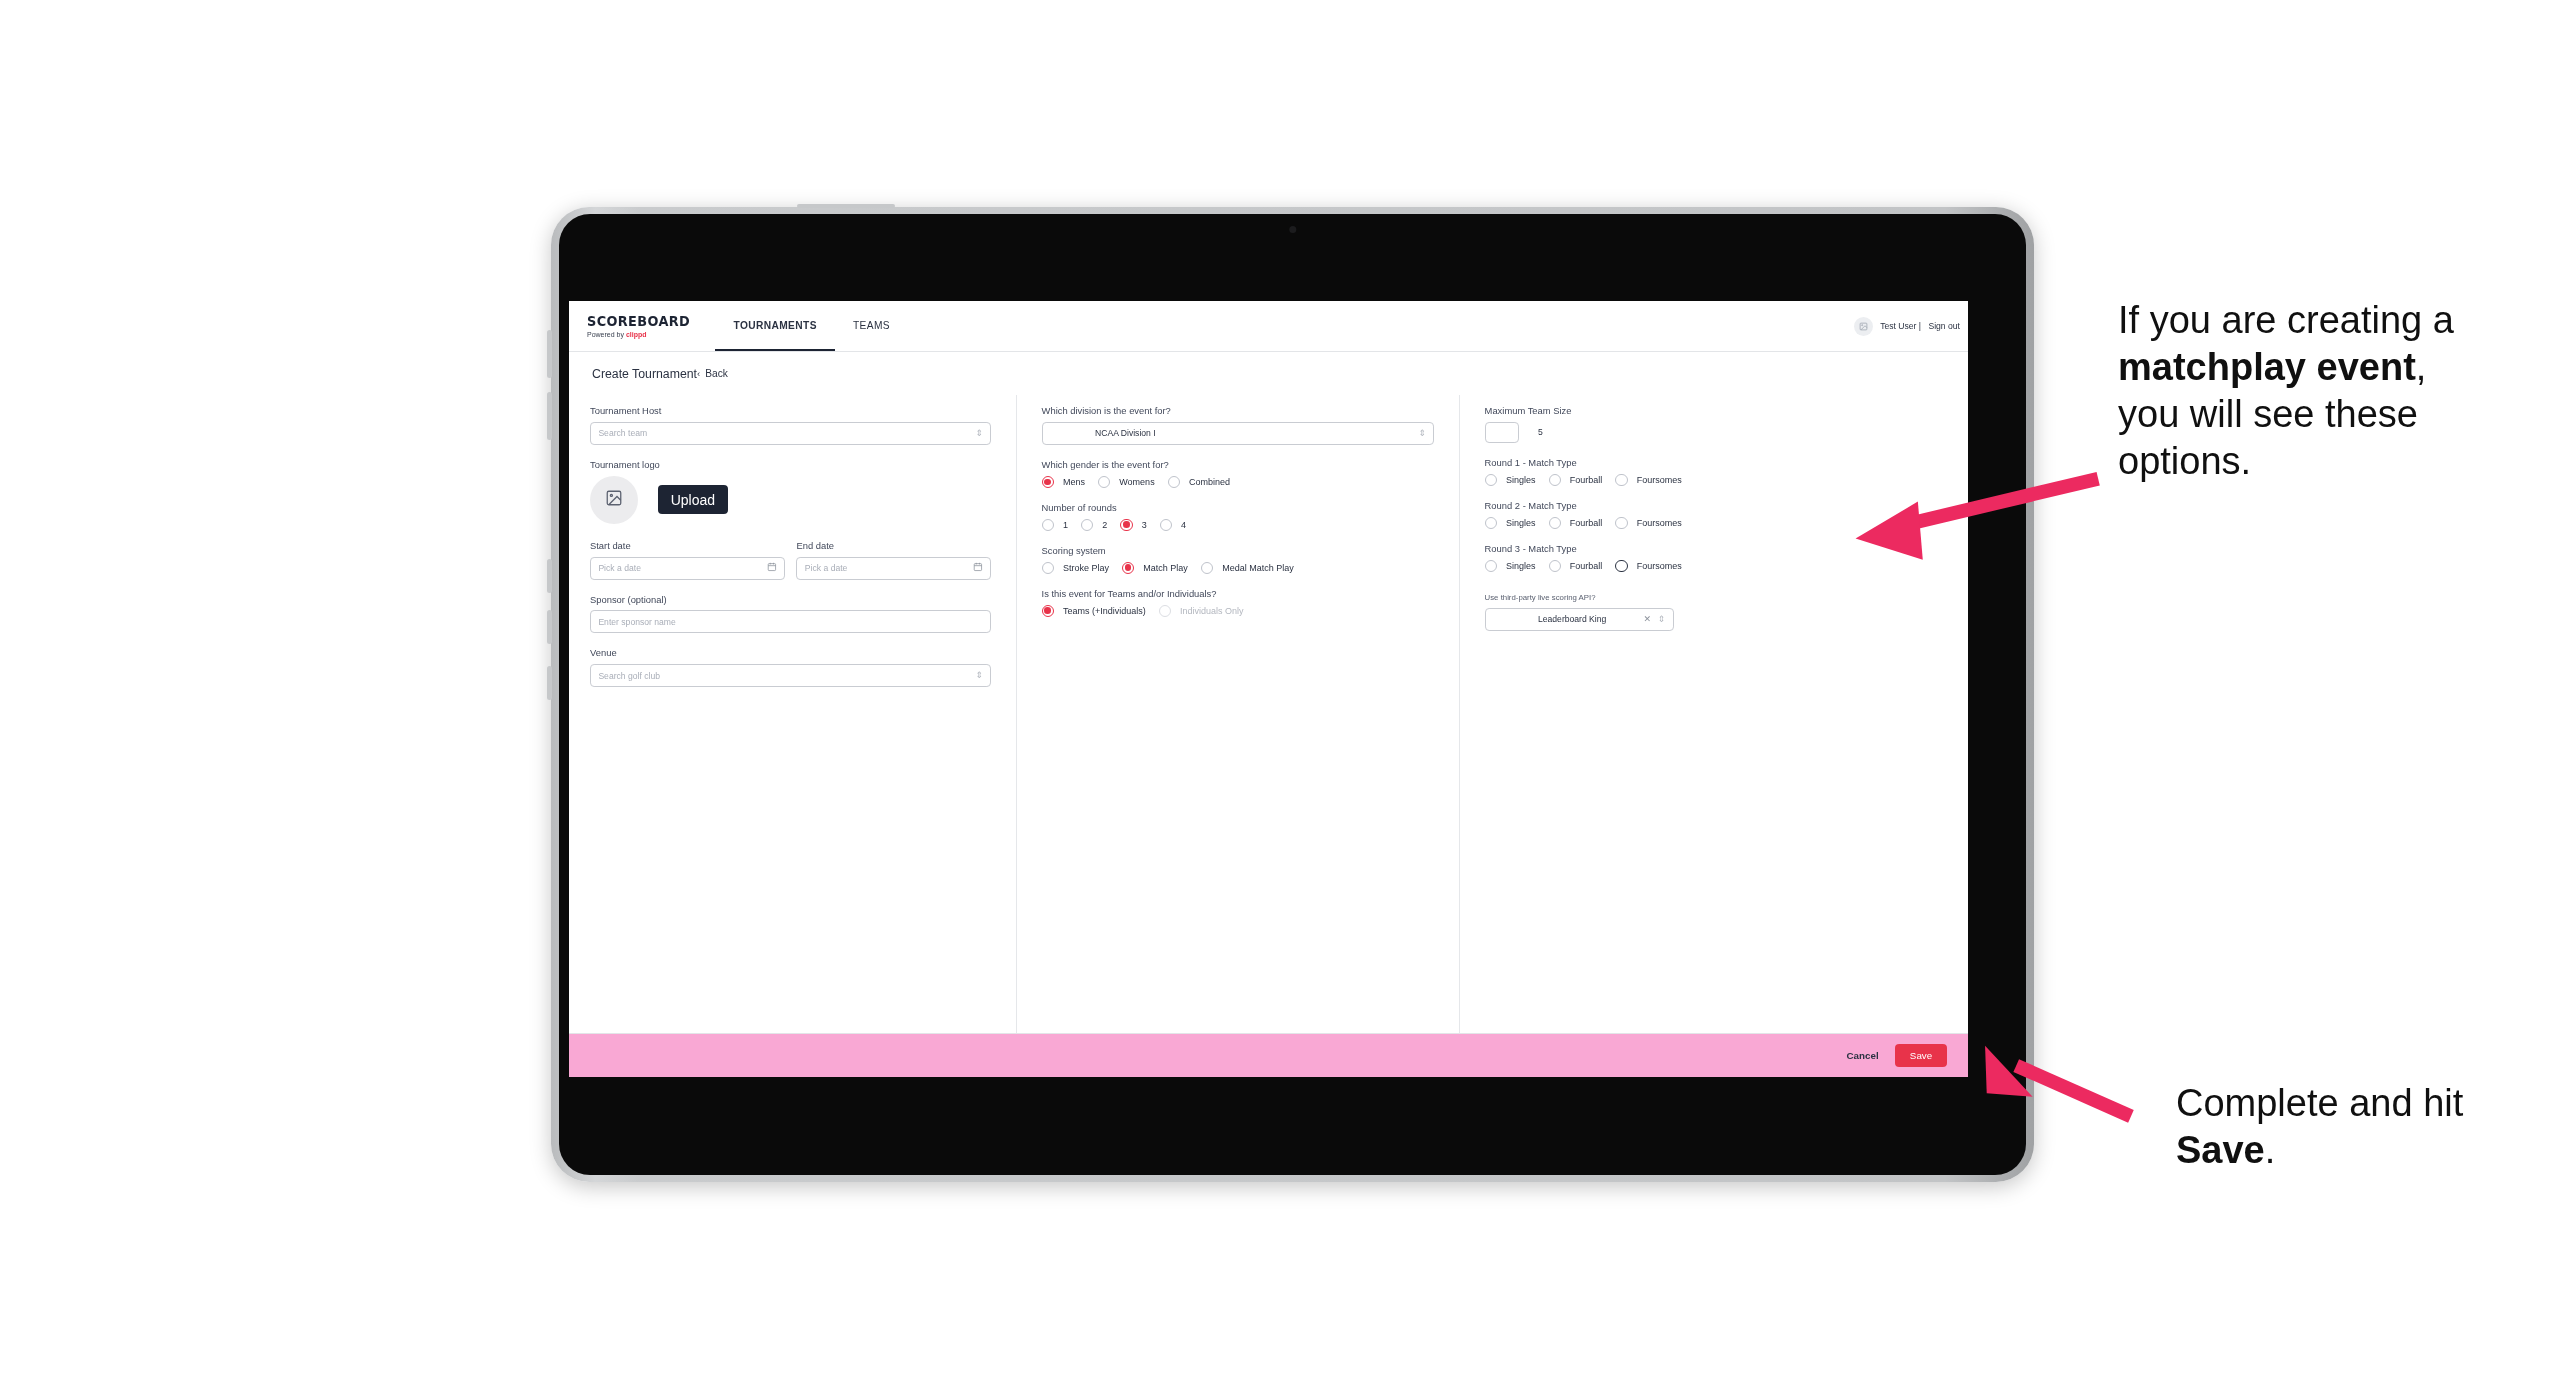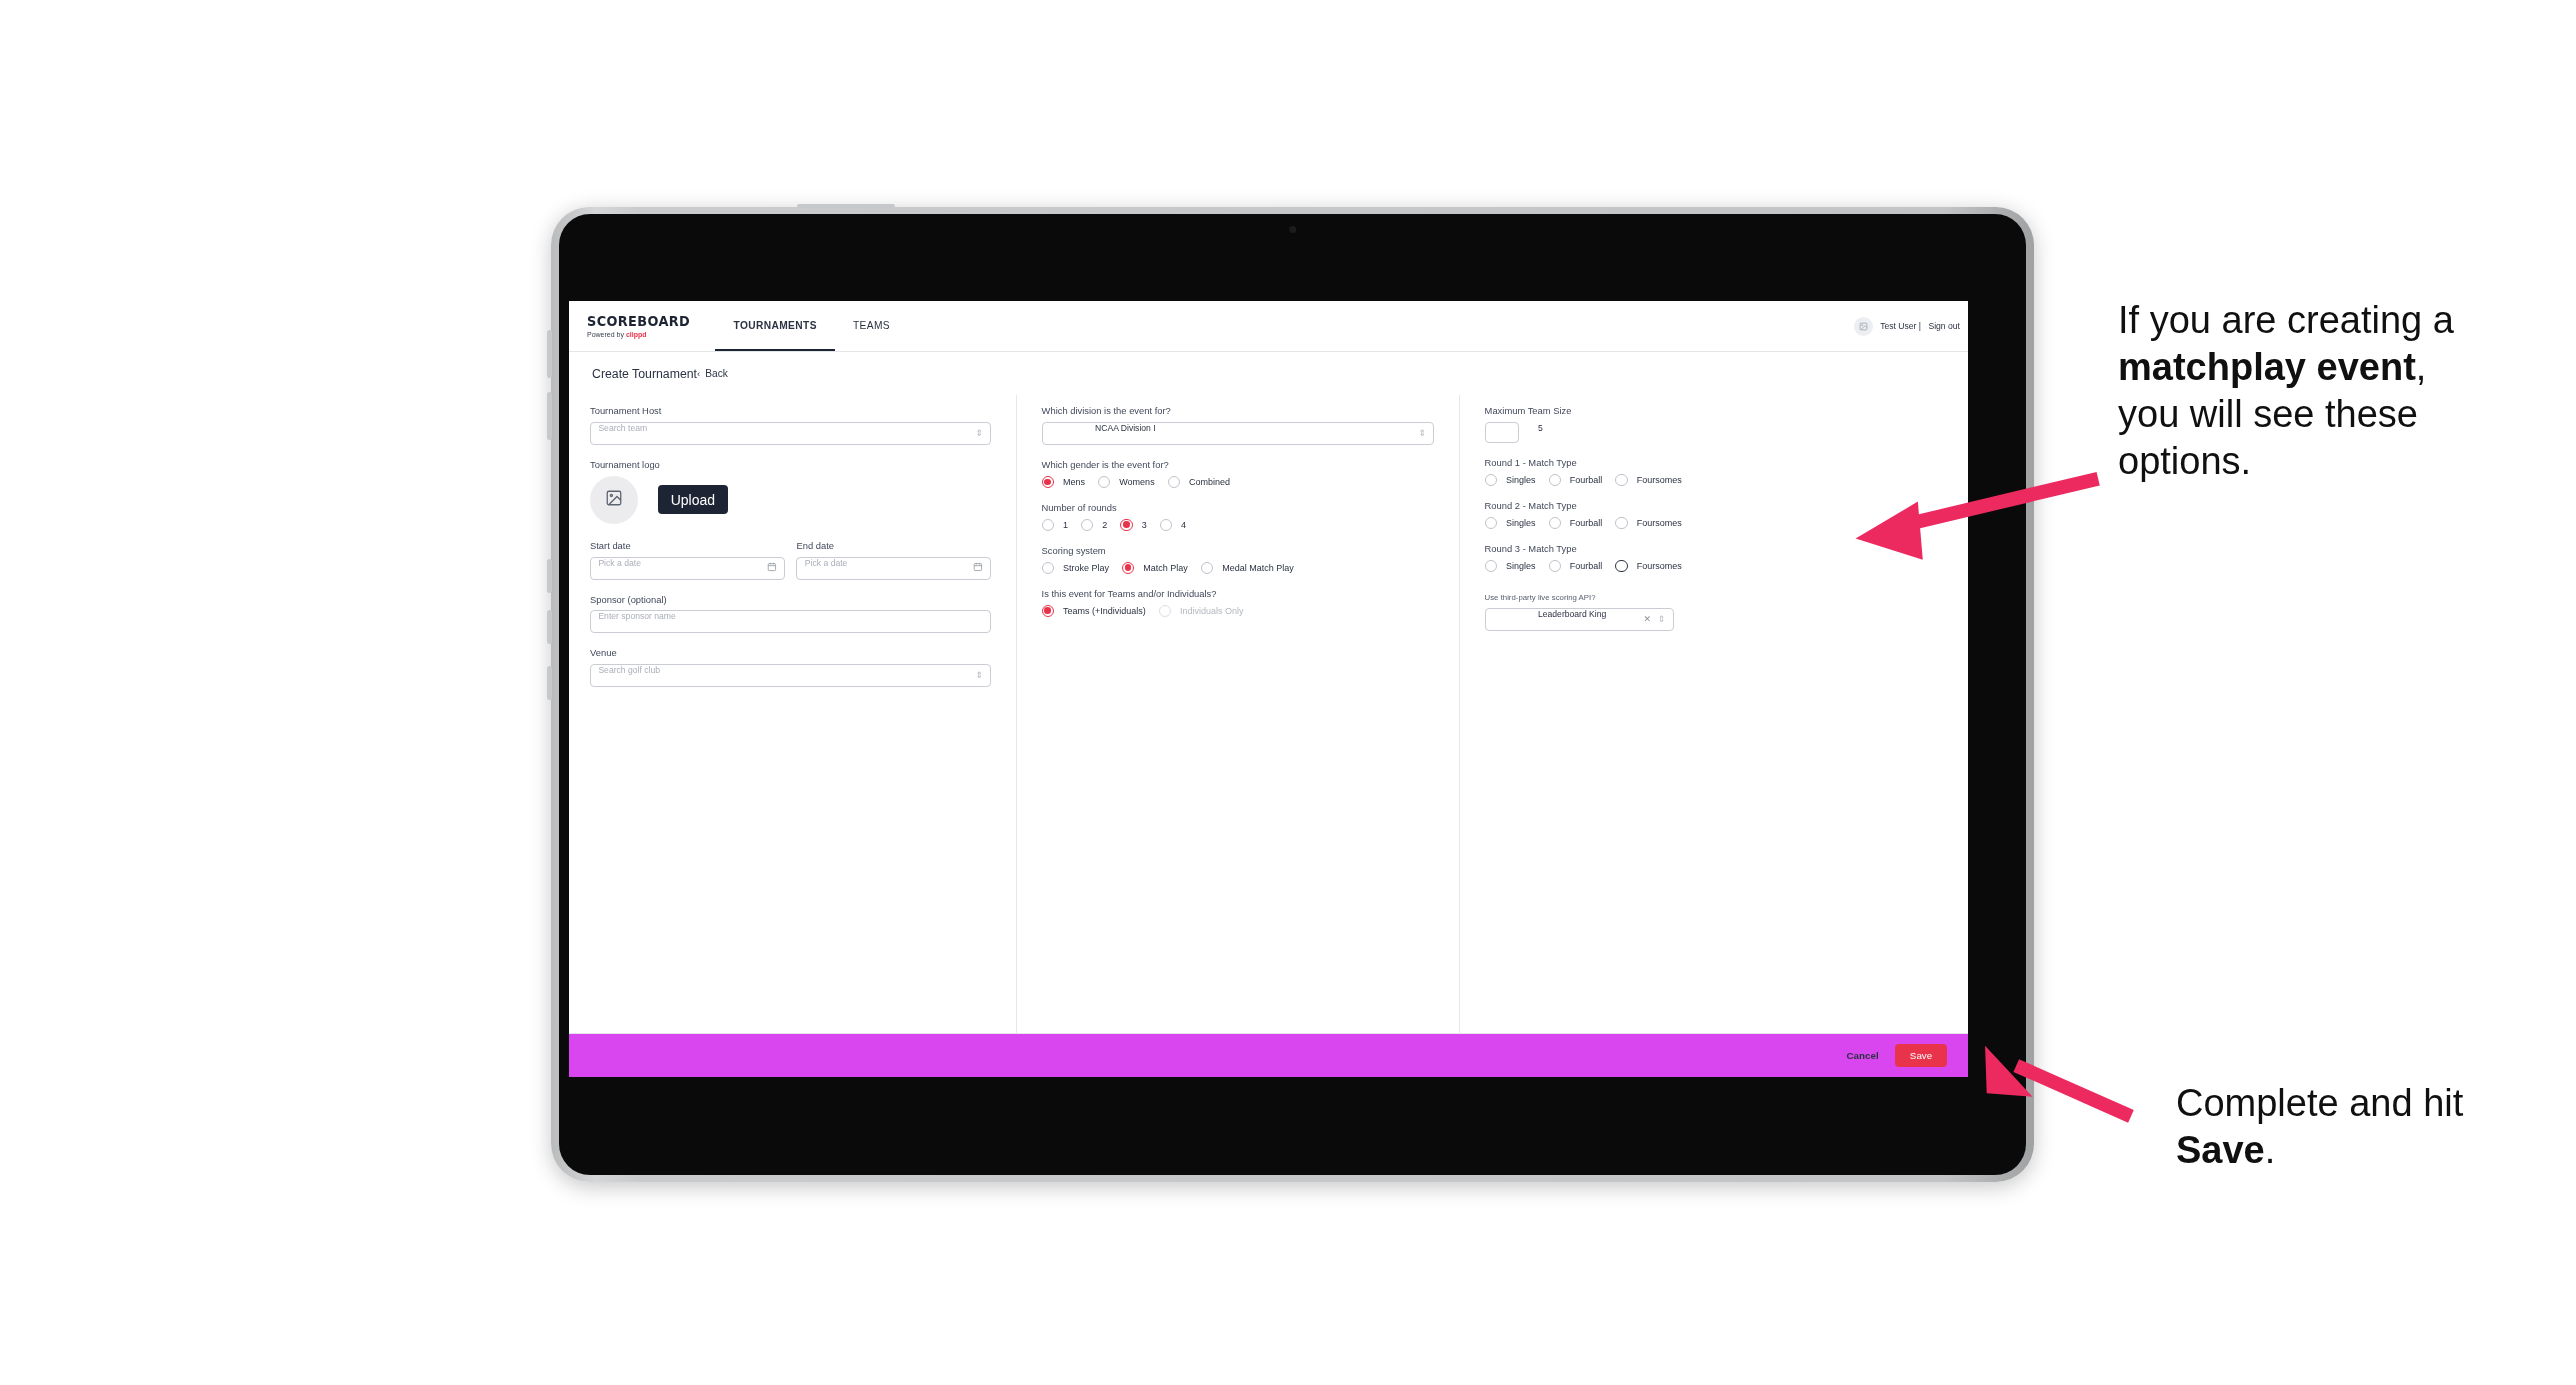--- a/index.html
+++ b/index.html
@@ -108,21 +108,21 @@
   .col-1 { width: 426px; padding-right: 24.6px; }
   .col-2 { width: 443px; padding-left: 24.6px; padding-right: 24.6px; border-left: 0.8px solid #e5e7ea; }
   .col-3 { flex: 1; padding-left: 24.6px; border-left: 0.8px solid #e5e7ea; }
 
   .field-label { font-size: 9.4px; color: #41485a; margin-bottom: 5.7px; }
   .field-label.sm { font-size: 7.8px; color: #5a6070; }
   .field-group { margin-bottom: 14px; }
 
   .input {
     height: 23px; border: 0.8px solid #c9ccd2; border-radius: 4.1px;
-    background: #fff; display: flex; 
+    background: #fff; display: flex; align-items: center;
     padding: 0 7.4px; font-size: 8.6px; color: #2b3242;
     position: relative;
   }
   .input .ph { color: #a9aeb8; }
   .input .val { color: #2b3242; margin-left: 45px; }
   .input-right {
     margin-left: auto; display: flex; align-items: center; gap: 6.6px;
     color: #a9aeb8;
   }
   .chev-updown { display:inline-block; line-height: 1; font-size: 9px; color:#b0b5bd; }
@@ -161,21 +161,21 @@
   .radio-item.disabled .radio-label { color: #b3b7bf; }
 
   .small-input { width: 34px; height: 21px; }
 
   
   .footer {
     height: 44px; flex: 0 0 44px;
     border-top: 0.8px solid #e3e5e8;
     display: flex; align-items: center; justify-content: flex-end;
     gap: 16.4px; padding-right: 21px;
-    background: #d946ef;
+    background: #f9a8d4;
   }
   .btn-cancel {
     background: none; border: none; font-size: 9.8px; color: #2b3242;
     font-weight: 600; cursor: pointer;
   }
   .btn-save {
     background: #e8334a; color: #fff; border: none; cursor: pointer;
     font-size: 9.8px; padding: 5.7px 14.8px; border-radius: 4.1px;
   }
 

